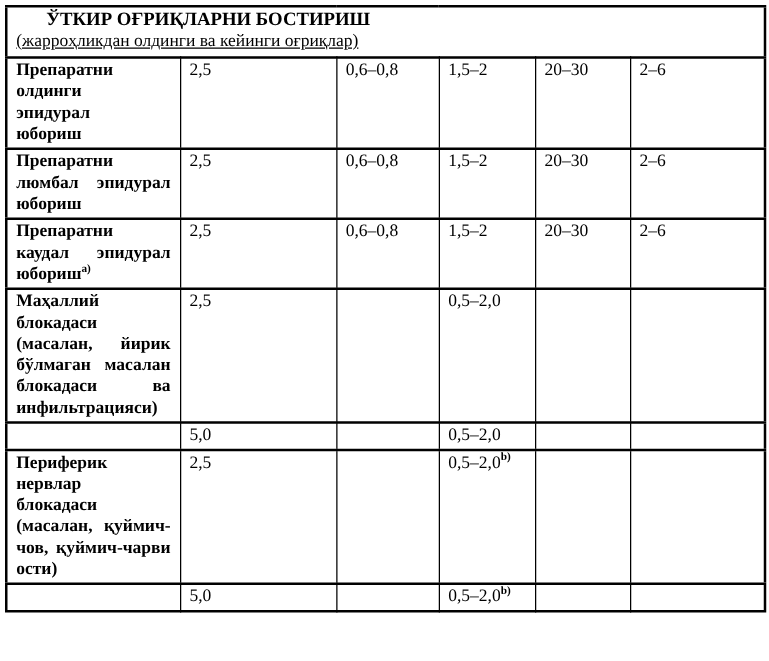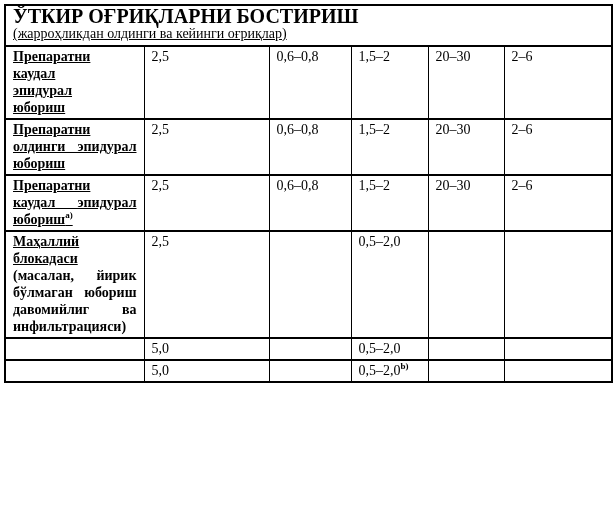--- a/index.html
+++ b/index.html
@@ -40,29 +40,30 @@
   tr.r0 { height: 66px; }
   tr.r1 { height: 55px; }
   tr.r2 { height: 50px; }
   tr.r3 { height: 102px; }
   tr.r4 { height: 16px; }
   tr.r5 { height: 101px; }
   tr.r6 { height: 17px; }
 
   .sec-title {
     font-weight: bold;
-    font-size: 20px;
+    font-size: 15px;
     line-height: 18px;
+    margin-left: 24px;
   }
   .sec-sub {
     font-size: 14px;
     line-height: 18px;
     text-decoration: underline;
   }
-  .lbl { font-weight: bold; text-decoration: underline; }
+  .lbl { font-weight: bold; }
   .desc { font-weight: bold; }
   .ln { text-align: left; }
   .jl {
     text-align: justify;
     text-align-last: justify;
   }
   sup.fn {
     font-size: 9px;
     font-weight: bold;
     line-height: 0;
@@ -87,35 +88,35 @@
   <tr class="section-row">
     <td colspan="6">
       <div class="sec-title">ЎТКИР ОҒРИҚЛАРНИ БОСТИРИШ</div>
       <div class="sec-sub">(жарроҳликдан олдинги ва кейинги оғриқлар)</div>
     </td>
   </tr>
 
   <tr class="r0">
     <td class="lbl">
       <div class="ln">Препаратни</div>
-      <div class="ln">каудал</div>
+      <div class="ln">олдинги</div>
       <div class="ln">эпидурал</div>
       <div class="ln">юбориш</div>
     </td>
     <td>2,5</td>
     <td>0,6–0,8</td>
     <td>1,5–2</td>
     <td>20–30</td>
     <td>2–6</td>
   </tr>
 
   <tr class="r1">
     <td class="lbl">
       <div class="ln">Препаратни</div>
-      <div class="jl">олдинги эпидурал</div>
+      <div class="jl">люмбал эпидурал</div>
       <div class="ln">юбориш</div>
     </td>
     <td>2,5</td>
     <td>0,6–0,8</td>
     <td>1,5–2</td>
     <td>20–30</td>
     <td>2–6</td>
   </tr>
 
   <tr class="r2">
@@ -129,40 +130,55 @@
     <td>1,5–2</td>
     <td>20–30</td>
     <td>2–6</td>
   </tr>
 
   <tr class="r3">
     <td>
       <div class="lbl ln">Маҳаллий</div>
       <div class="lbl ln">блокадаси</div>
       <div class="desc jl">(масалан, йирик</div>
-      <div class="desc jl">бўлмаган юбориш</div>
-      <div class="desc jl">давомийлиг ва</div>
+      <div class="desc jl">бўлмаган масалан</div>
+      <div class="desc jl">блокадаси ва</div>
       <div class="desc ln">инфильтрацияси)</div>
     </td>
     <td>2,5</td>
     <td></td>
     <td>0,5–2,0</td>
     <td></td>
     <td></td>
   </tr>
 
   <tr class="r4">
     <td></td>
     <td>5,0</td>
     <td></td>
     <td>0,5–2,0</td>
     <td></td>
     <td></td>
   </tr>
 
+  <tr class="r5">
+    <td>
+      <div class="lbl ln">Периферик</div>
+      <div class="lbl ln">нервлар</div>
+      <div class="lbl ln">блокадаси</div>
+      <div class="desc jl">(масалан, қуймич-</div>
+      <div class="desc jl">чов, қуймич-чарви</div>
+      <div class="desc ln">ости)</div>
+    </td>
+    <td>2,5</td>
+    <td></td>
+    <td><span>0,5–2,0</span><sup class="fn">b)</sup></td>
+    <td></td>
+    <td></td>
+  </tr>
 
   <tr class="r6">
     <td></td>
     <td>5,0</td>
     <td></td>
     <td><span>0,5–2,0</span><sup class="fn">b)</sup></td>
     <td></td>
     <td></td>
   </tr>
 </tbody>

